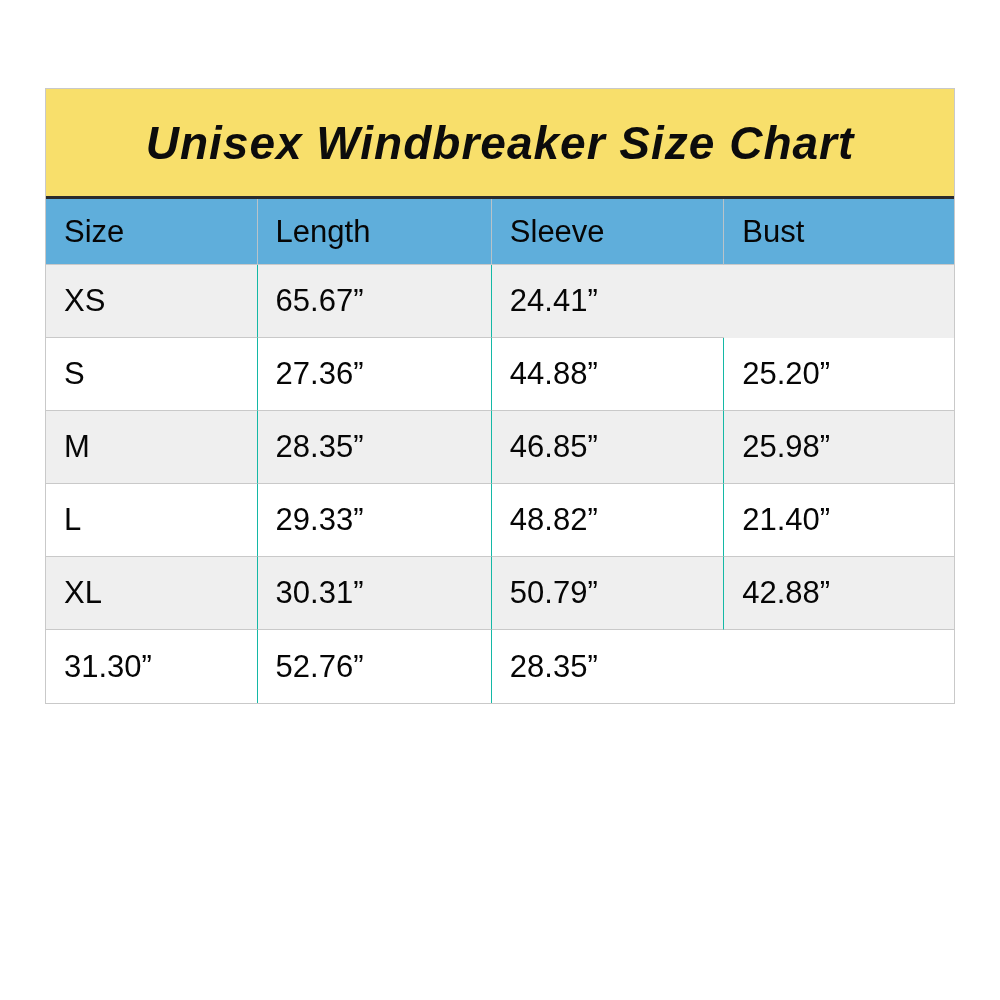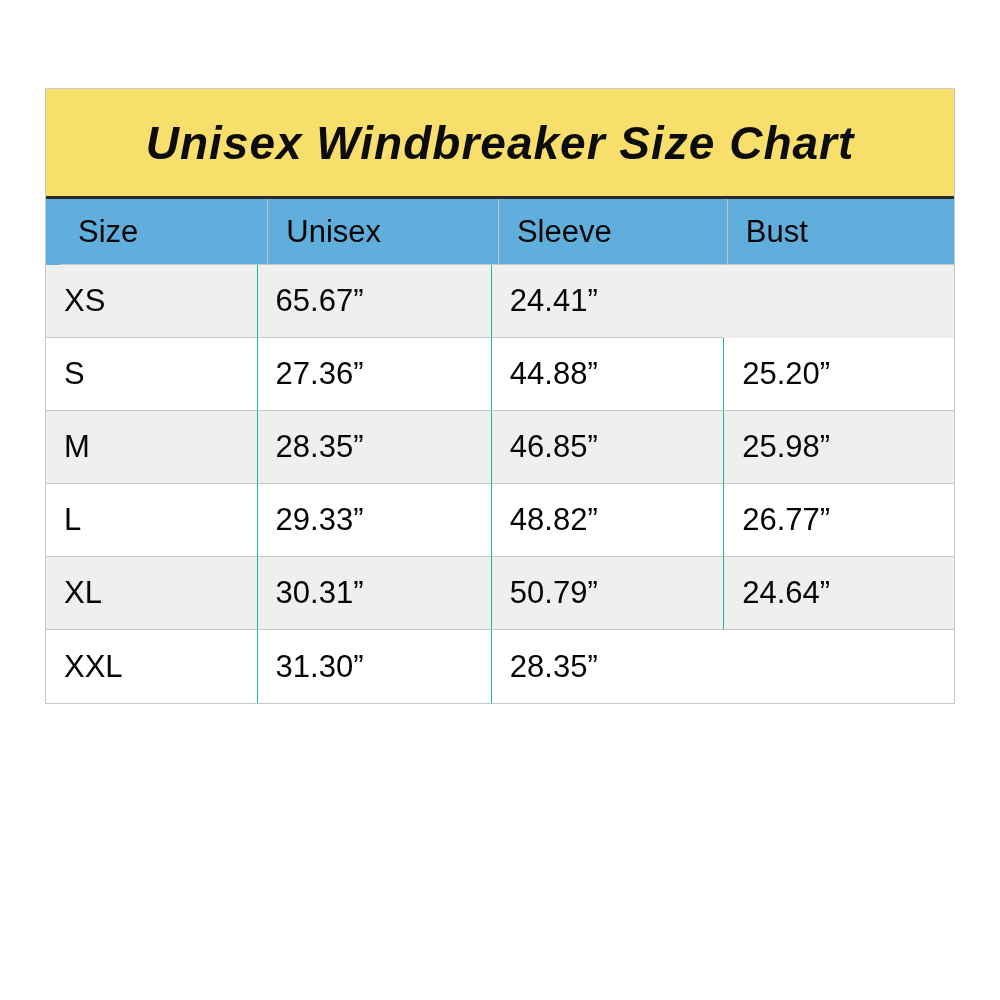--- a/index.html
+++ b/index.html
@@ -49,21 +49,20 @@
     align-items: center;
     font-size: 31px;
     color: #060606;
     border-right: 1px solid #14b8a6;
     overflow: hidden;
   }
   .cell:last-child { border-right: none; }
   .header-row {
     background: #5fAEdb;
     height: 66px;
-    padding-left: 14px;
   }
   .header-row .cell {
     border-right: 1px solid #b9c3c9;
     border-bottom: 1px solid #c9c9c9;
   }
   .header-row .cell:last-child { border-right: none; }
   .data-row {
     height: 73px;
     background: #ffffff;
   }
@@ -76,21 +75,21 @@
 
 <div class="page">
   <div class="size-chart">
 
     <div class="banner">
       <h1>Unisex Windbreaker Size Chart</h1>
     </div>
 
     <div class="grid-row header-row">
       <div class="cell">Size</div>
-      <div class="cell">Unisex</div>
+      <div class="cell">Length</div>
       <div class="cell">Sleeve</div>
       <div class="cell">Bust</div>
     </div>
 
     <div class="grid-row data-row alt">
       <div class="cell">XS</div>
       <div class="cell">65.67”</div>
       <div class="cell">24.41”</div>
     </div>
 
@@ -105,30 +104,30 @@
       <div class="cell">M</div>
       <div class="cell">28.35”</div>
       <div class="cell">46.85”</div>
       <div class="cell">25.98”</div>
     </div>
 
     <div class="grid-row data-row">
       <div class="cell">L</div>
       <div class="cell">29.33”</div>
       <div class="cell">48.82”</div>
-      <div class="cell">26.77”</div>
+      <div class="cell">21.40”</div>
     </div>
 
     <div class="grid-row data-row alt">
       <div class="cell">XL</div>
       <div class="cell">30.31”</div>
       <div class="cell">50.79”</div>
-      <div class="cell">24.64”</div>
+      <div class="cell">42.88”</div>
     </div>
 
     <div class="grid-row data-row">
-      <div class="cell">XXL</div>
       <div class="cell">31.30”</div>
+      <div class="cell">52.76”</div>
       <div class="cell">28.35”</div>
     </div>
 
   </div>
 </div>
 
 </body></html>

